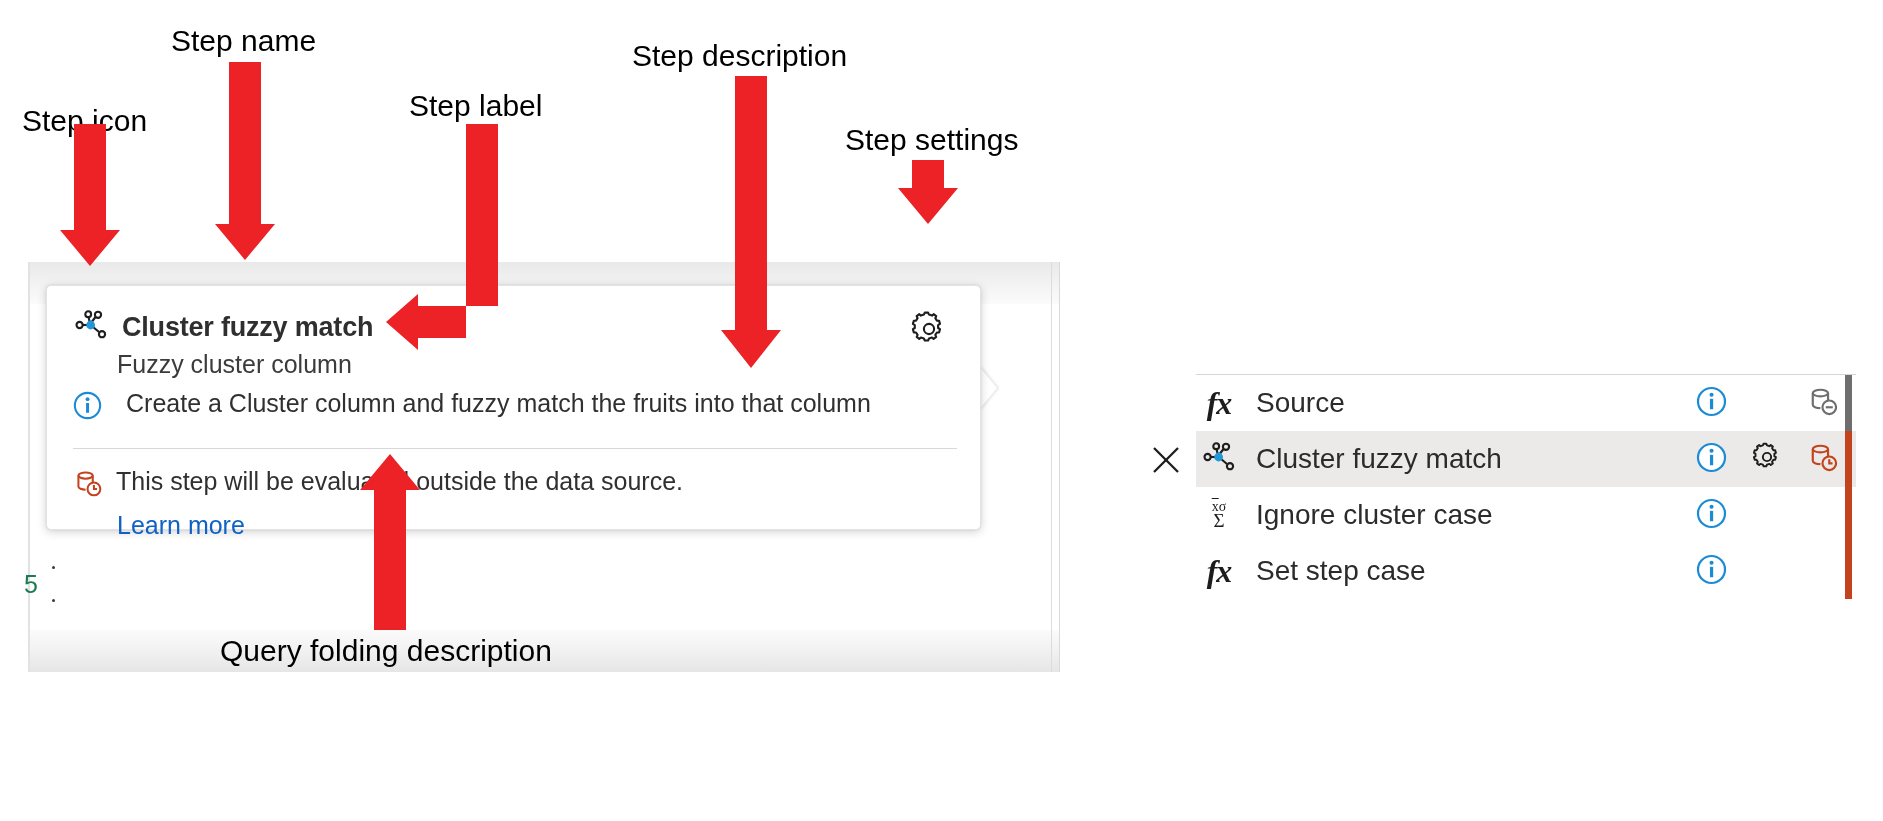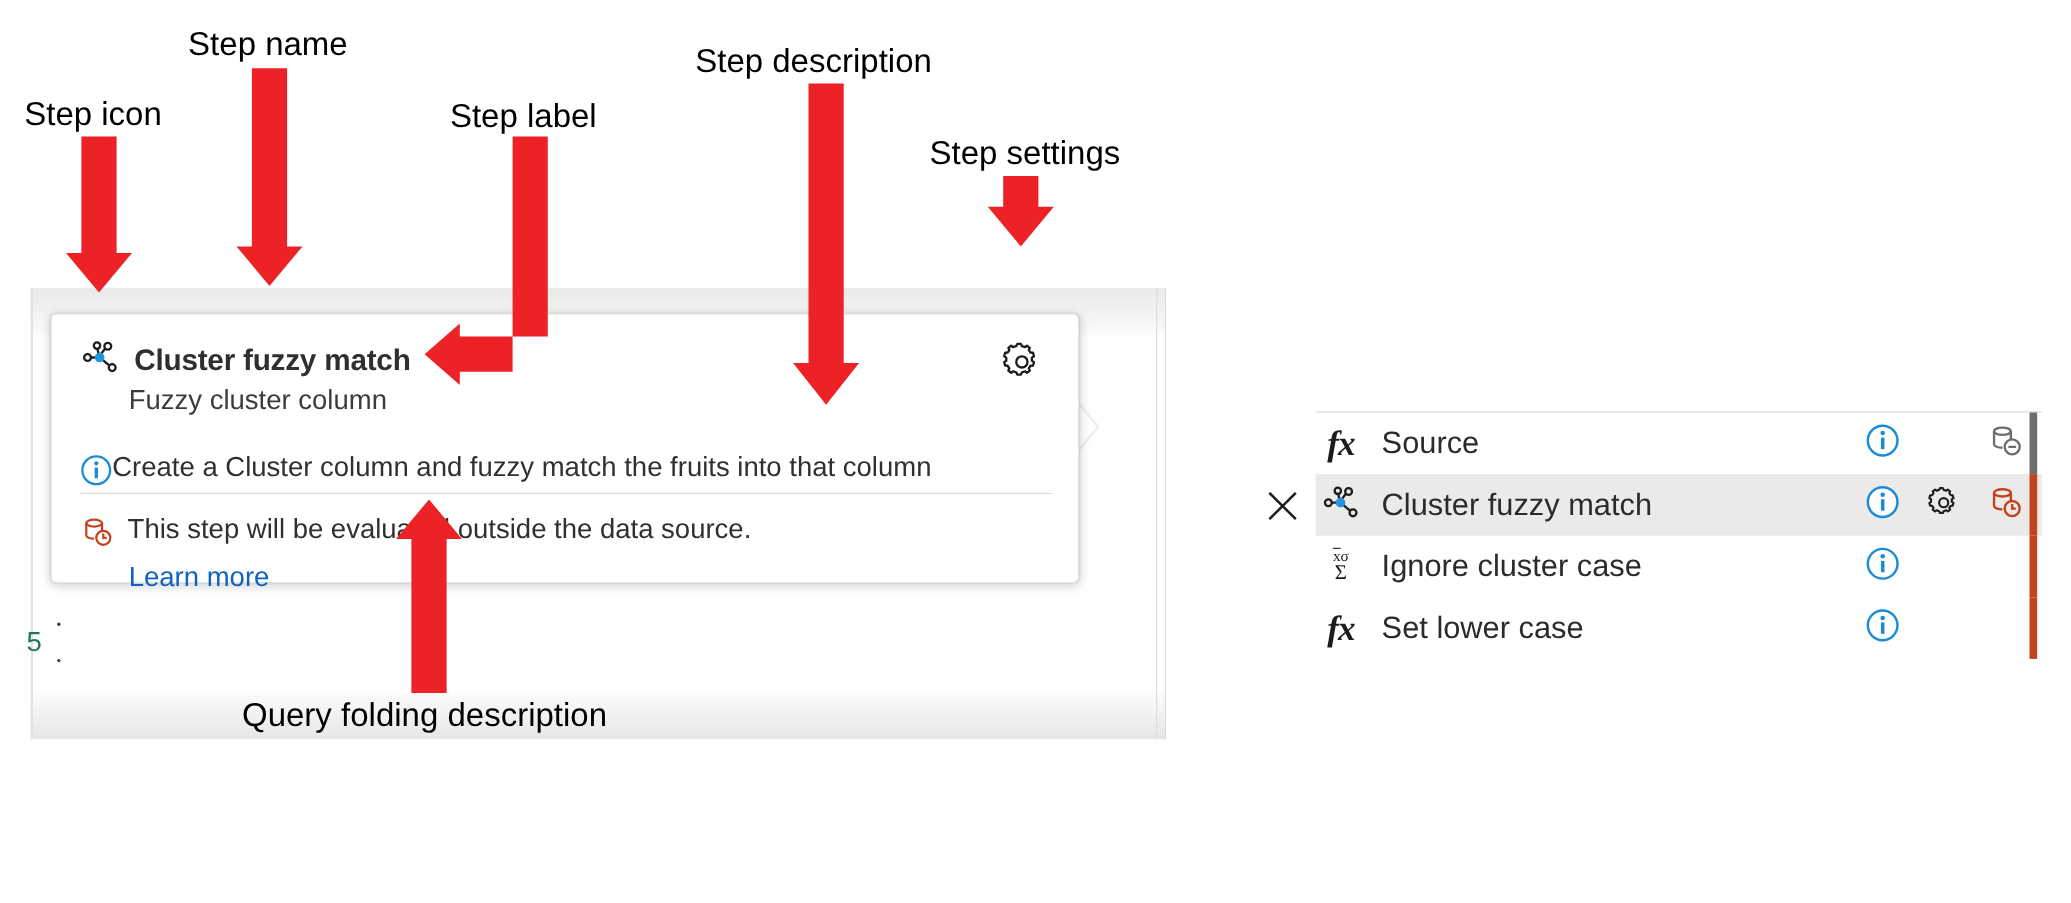--- a/index.html
+++ b/index.html
@@ -135,24 +135,24 @@
     position: absolute;
     left: 70px;
     top: 64px;
     font-size: 25px;
     color: #3b3b3b;
     white-space: nowrap;
   }
   .tt-desc-row {
     position: absolute;
     left: 26px;
-    top: 124px;
+    top: 102px;
     display: flex;
     align-items: flex-start;
-    gap: 0;
+    gap: 24px;
   }
   .tt-desc {
     font-size: 25px;
     color: #303030;
     white-space: nowrap;
     line-height: 30px;
   }
   .tt-divider {
     position: absolute;
     left: 26px;
@@ -519,37 +519,37 @@
           </span>
           <span class="act-slot"></span>
           <span class="act-slot"></span>
         </span>
         <span class="fold-rail" style="background: rgb(196, 67, 31);"></span>
       </div>
       <div class="step-row">
         <span class="step-icon">
           <span class="fx">fx</span>
         </span>
-        <span class="step-name">Set lower case</span>
+        <span class="step-name">Set step case</span>
         <span class="step-actions">
           <span class="act-slot">
             <span style="cursor: pointer;"><svg width="31" height="31" viewBox="0 0 28 28">
                 <circle cx="14" cy="14" r="12.2" fill="#ffffff" stroke="#1A8BD4" stroke-width="2"></circle>
                 <rect x="12.6" y="11.6" width="2.9" height="9.4" fill="#1A8BD4"></rect>
                 <circle cx="14.05" cy="7.9" r="1.85" fill="#1A8BD4"></circle>
               </svg></span>
           </span>
           <span class="act-slot"></span>
           <span class="act-slot"></span>
         </span>
         <span class="fold-rail" style="background: rgb(196, 67, 31);"></span>
       </div>
     </div>
 
-  <div class="anno" style="left:22px; top:88px;">Step icon</div>
+  <div class="anno" style="left:22px; top:104px;">Step icon</div>
   <div class="anno" style="left:171px; top:24px;">Step name</div>
   <div class="anno" style="left:409px; top:89px;">Step label</div>
   <div class="anno" style="left:632px; top:39px;">Step description</div>
   <div class="anno" style="left:845px; top:123px;">Step settings</div>
   <div class="anno" style="left:220px; top:634px;">Query folding description</div>
 
   <svg class="arrow" style="left:0; top:0;" width="1883" height="821">
 
     <polygon fill="#EC2227" points="74,124 106,124 106,230 120,230 90,266 60,230 74,230"></polygon>
 

